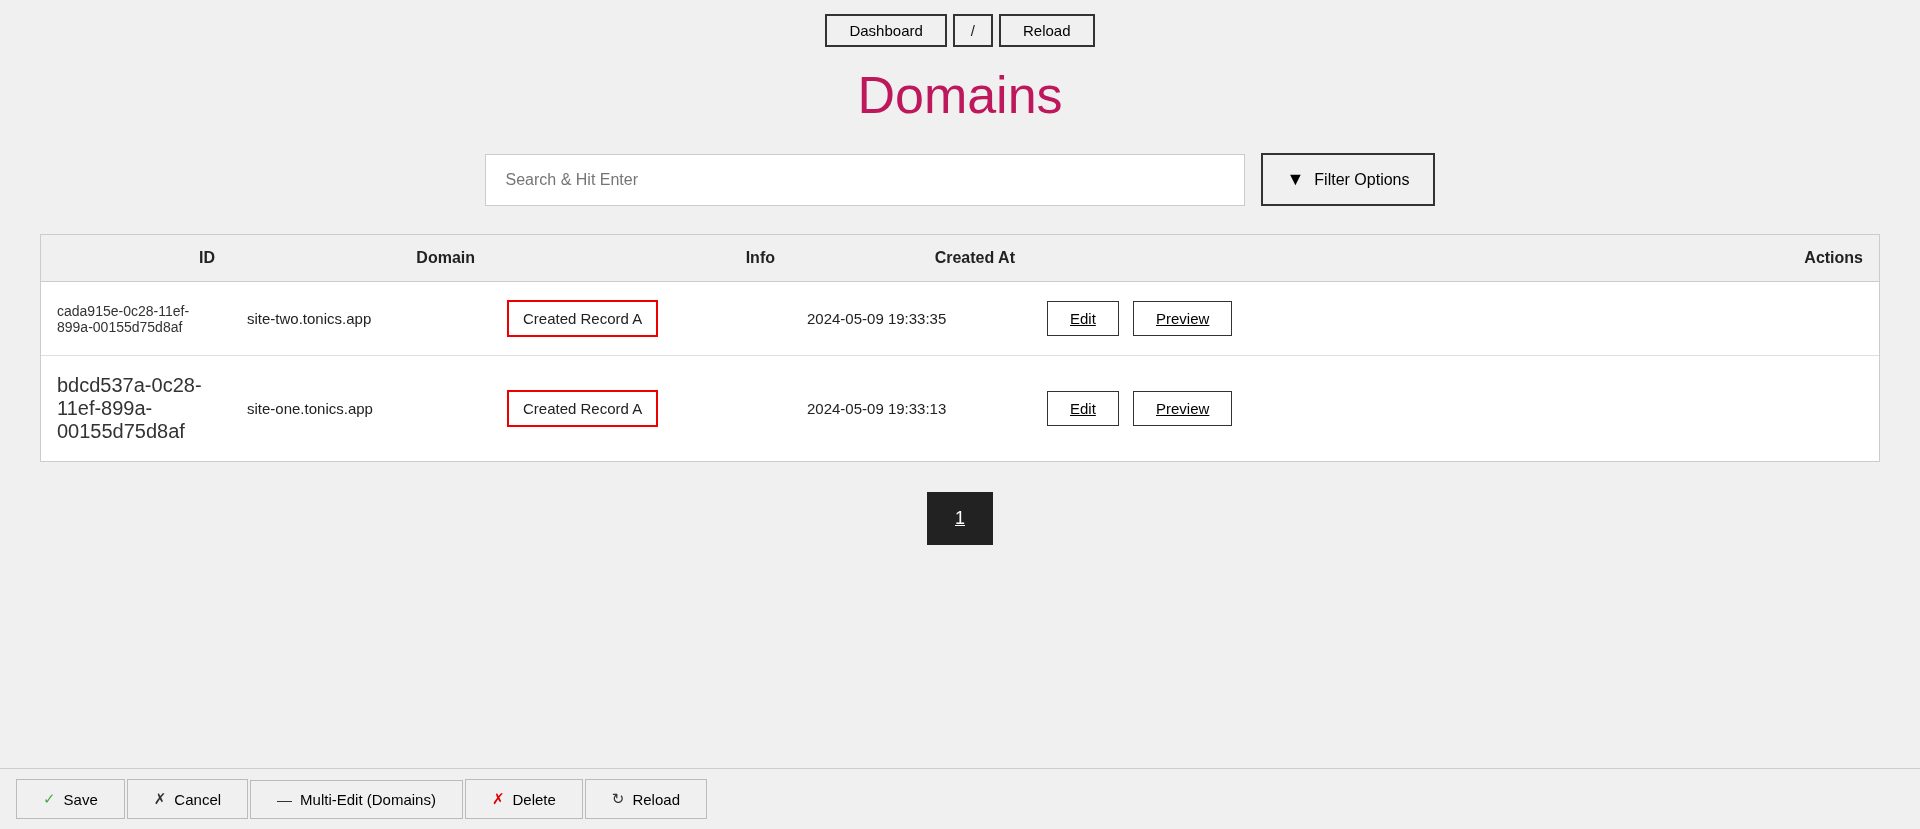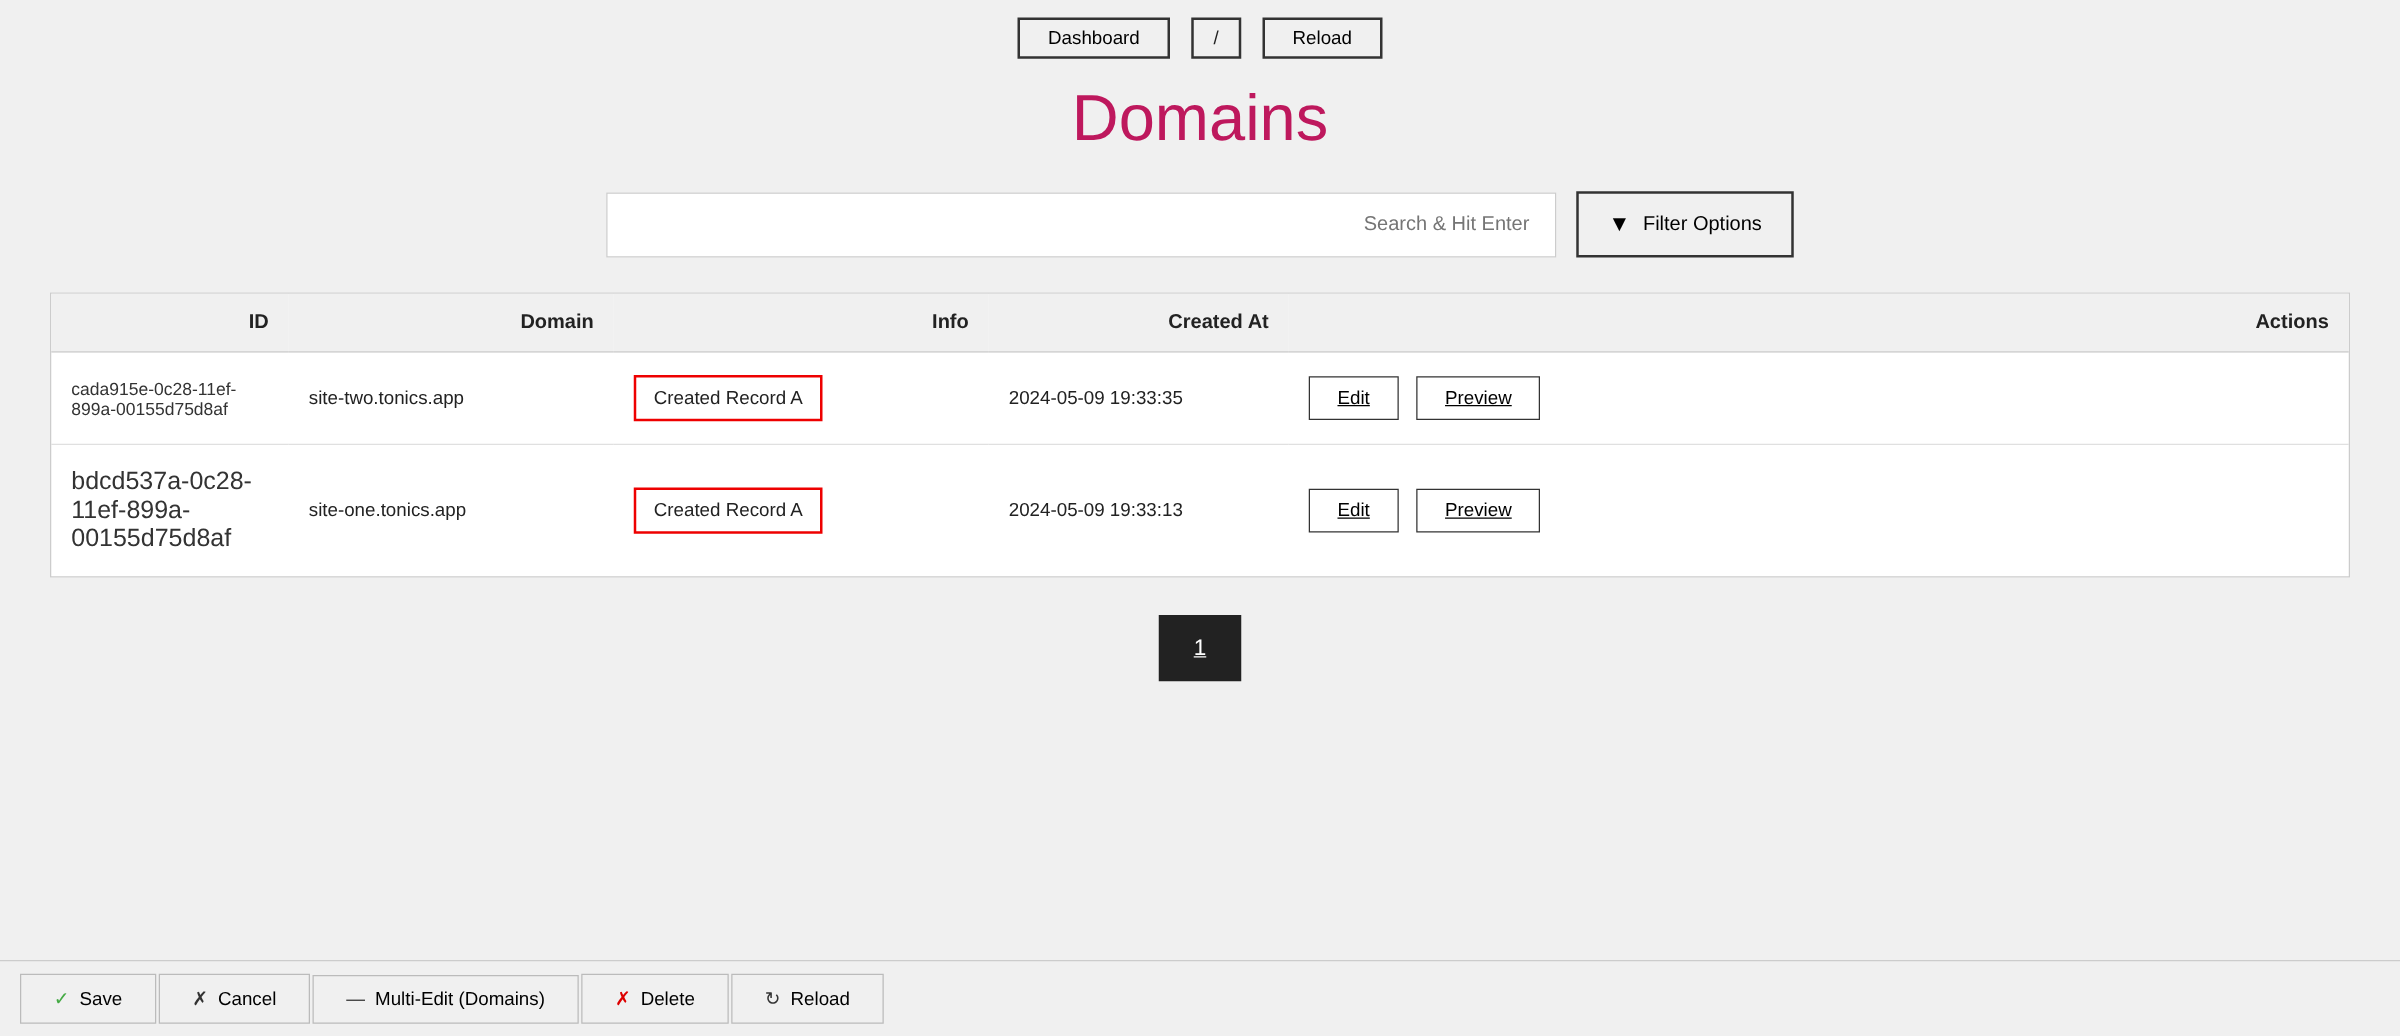--- a/index.html
+++ b/index.html
@@ -13,21 +13,21 @@
       display: flex;
       flex-direction: column;
     }
 
     
     .breadcrumb-bar {
       display: flex;
       justify-content: center;
       align-items: center;
       padding: 14px 0 8px 0;
-      gap: 15px;
+      gap: 4px;
     }
 
     .breadcrumb-btn {
       border: 2px solid #333;
       background: #f0f0f0;
       padding: 6px 22px;
       font-size: 15px;
       cursor: pointer;
       font-family: Arial, sans-serif;
     }
@@ -61,21 +61,20 @@
 
     .search-input {
       width: 760px;
       padding: 16px 20px;
       font-size: 16px;
       border: 1px solid #ccc;
       background: #fff;
       color: #aaa;
       font-family: Arial, sans-serif;
       outline: none;
-      text-align: right;
     }
 
     .filter-btn {
       border: 2px solid #333;
       background: #f0f0f0;
       padding: 14px 24px;
       font-size: 16px;
       cursor: pointer;
       display: flex;
       align-items: center;

